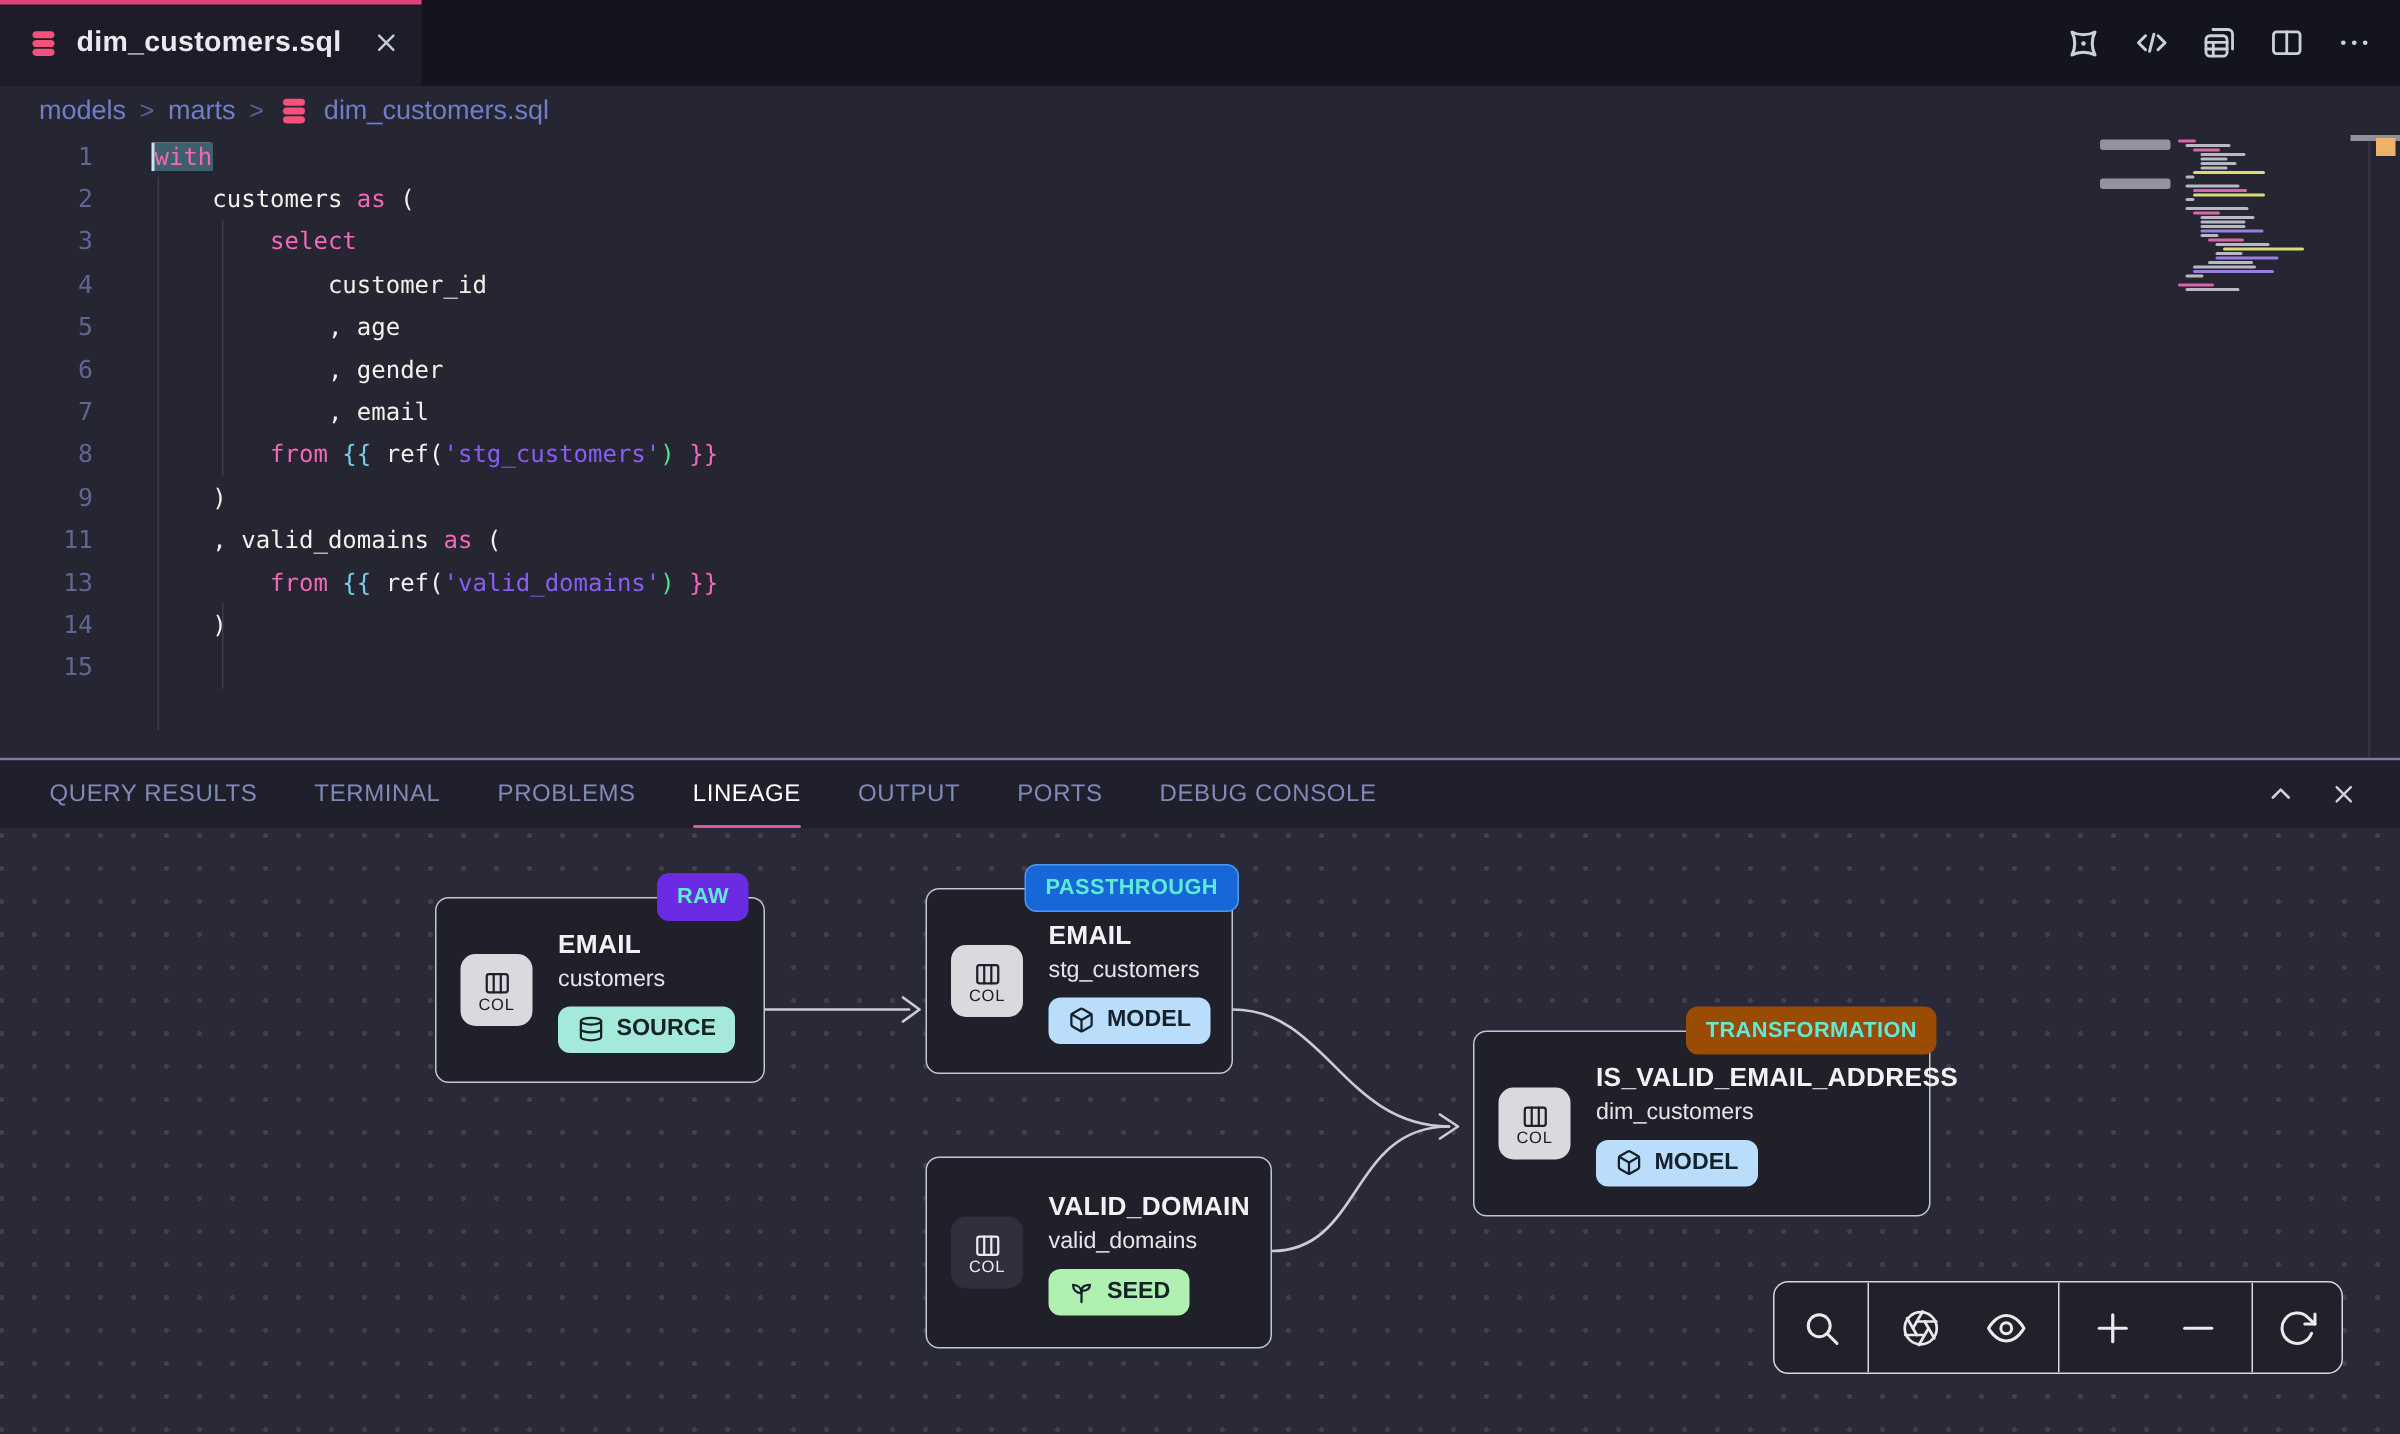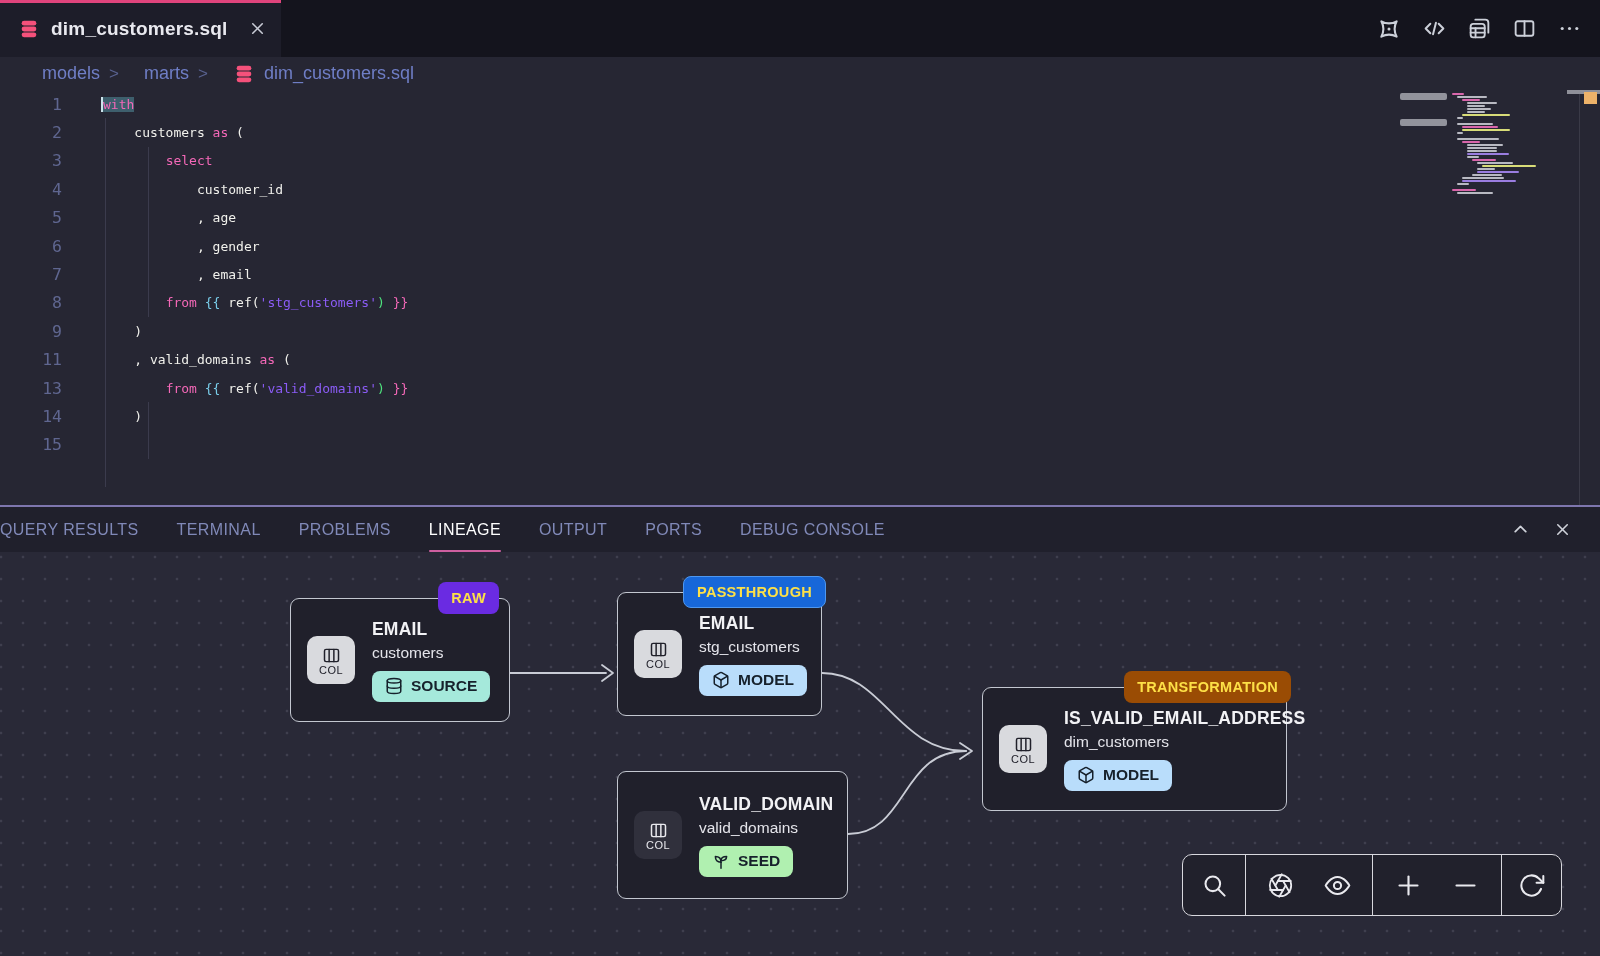--- a/index.html
+++ b/index.html
@@ -14,29 +14,29 @@
   .tab-accent { position:absolute; top:0; left:0; width:100%; height:3px; background:#e0447c; }
   .tab-title { color:#e9e9ef; font-size:19px; font-weight:600; letter-spacing:.2px; }
   .tab-close { margin-left:auto; display:flex; color:#c9ccd6; }
   .tb-actions { position:absolute; right:16px; top:0; height:57px; display:flex; align-items:center; gap:15px; }
   .tb-btn { display:flex; align-items:center; justify-content:center; width:30px; height:30px;
             color:#ccd0d9; cursor:pointer; }
 
   
   .breadcrumb { height:33px; background:#262633; display:flex; align-items:center;
                 padding-left:26px; gap:9px; font-size:18px; color:#6f7ec6; }
-  .crumb { display:flex; align-items:center; gap:9px; cursor:pointer;margin-left:16px; }
+  .crumb { display:flex; align-items:center; gap:9px; cursor:pointer; }
   .crumb-sep { color:#58618f; font-size:17px; }
 
   
   .editor { position:relative; height:415px; background:#262633; overflow:hidden;
             font-family:"DejaVu Sans Mono", monospace; }
   .line { height:28.4px; display:flex; align-items:center; white-space:pre; }
   .ln { display:inline-block; width:62px; text-align:right; color:#5f6690; font-size:16.5px; flex:none; }
-  .lc { margin-left:41px; font-size:13px; color:#f1f1ec; }
+  .lc { margin-left:41px; font-size:16px; color:#f1f1ec; }
   .tk-kw  { color:#f468b8; }
   .tk-str { color:#8b5cf6; }
   .tk-cy  { color:#79cdea; }
   .tk-gr  { color:#4fфлexecutable } 
   .tk-gr  { color:#4ee37e; }
   .tk-p   { color:#f1f1ec; }
   .tk-hl  { background:#3e5f6d; box-shadow:-2px 0 0 #cde4ec; }
   .guide { position:absolute; width:1px; background:#3b3b4d; }
 
   .minimap { position:absolute; left:1452px; top:3px; width:122px; }
@@ -46,21 +46,21 @@
   .mm-y  { background:#d8dc78; }
   .mm-pu { background:#9a7de0; }
   .mm-sel { position:absolute; background:#92939c; border-radius:2px; }
   .ruler-line { position:absolute; left:1579px; top:0; width:1px; height:415px; background:#3a3a47; }
   .ruler-top { position:absolute; left:1567px; top:0; width:33px; height:4px; background:#8f9099; }
   .ruler-mark { position:absolute; left:1584px; top:2px; width:13px; height:12px; background:#edb269; }
 
   
   .panel-border { height:2px; background:#7e76ae; }
   .panel-tabs { height:45px; background:#20202c; display:flex; align-items:stretch;
-                gap:38px; }
+                padding-left:33px; gap:38px; }
   .ptab { display:flex; align-items:center; position:relative; color:#8089b8; font-size:16px;
           letter-spacing:.4px; font-weight:500; cursor:pointer; }
   .ptab.active { color:#ffffff; }
   .ptab.active::after { content:""; position:absolute; left:0; right:0; bottom:0; height:2.5px;
                         background:#cf5fa0; border-radius:2px; }
   .panel-ctrls { margin-left:auto; display:flex; align-items:center; gap:22px; padding-right:28px; }
   .pc-btn { display:flex; color:#cfd2da; cursor:pointer; }
 
   
   .canvas { position:relative; height:404px; background-color:#292937;
@@ -73,21 +73,21 @@
   .chip { width:48px; height:48px; border-radius:10px; flex:none; display:flex; flex-direction:column;
           align-items:center; justify-content:center; gap:0; }
   .chip-light { background:#d9dade; color:#20202a; }
   .chip-dark  { background:#30303c; color:#e9e9ee; }
   .chip-label { font-size:11px; font-weight:400; letter-spacing:.5px; margin-top:-2px; }
   .ntitle { color:#f2f2f5; font-size:17.5px; font-weight:600; letter-spacing:.2px; }
   .nsub { color:#e4e4ea; font-size:15.5px; margin-top:4px; }
   .nbadge { margin-top:9px; height:31px; border-radius:8px; display:inline-flex; align-items:center;
             gap:8px; padding:0 13px; font-size:15.5px; font-weight:600; color:#16212b; width:max-content; }
   .ntag { position:absolute; top:-17px; height:32px; border-radius:8px; display:flex; align-items:center;
-          padding:0 13px; color:#fde047; font-size:14.5px; font-weight:600; letter-spacing:.3px; }
+          padding:0 13px; color:#5eead4; font-size:14.5px; font-weight:600; letter-spacing:.3px; }
 
   
   .ltoolbar { position:absolute; left:1182px; top:302px; width:380px; height:62px;
               background:#21212c; border:1.4px solid #d8d8de; border-radius:10px;
               display:flex; overflow:hidden; }
   .lt-sec { display:flex; align-items:center; justify-content:space-evenly;
             border-right:1.4px solid #d8d8de; }
   .lt-sec:last-child { border-right:none; }
   .lt-btn { display:flex; color:#e9e9ee; cursor:pointer; padding:0 8px; }
 

